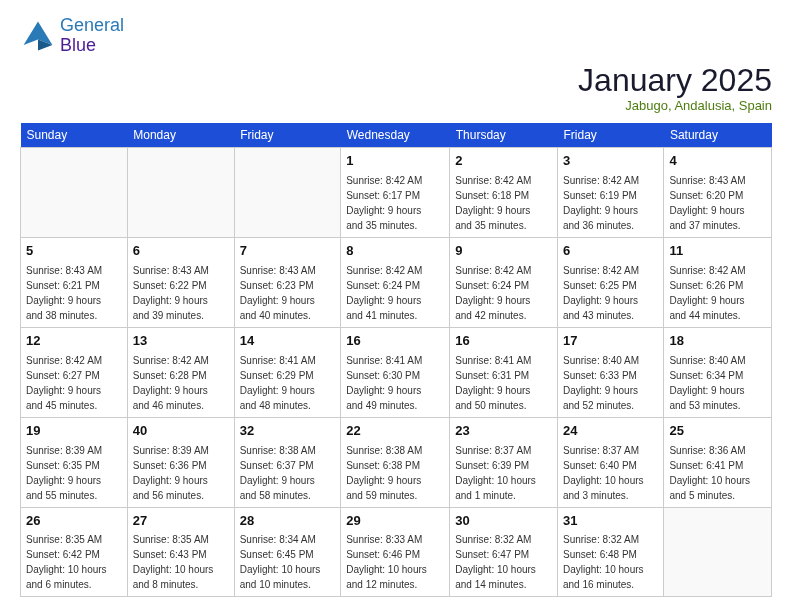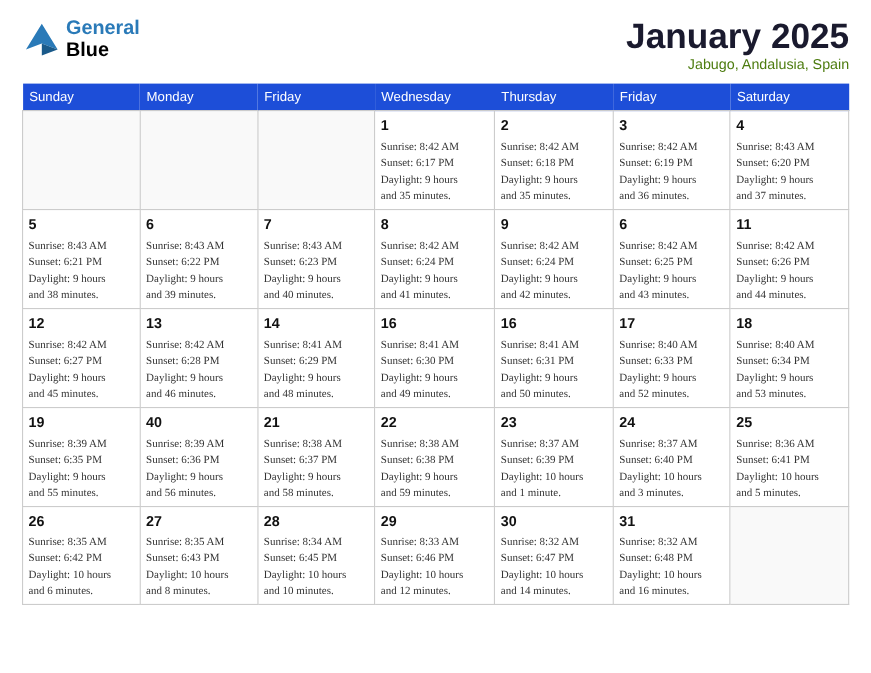--- a/index.html
+++ b/index.html
@@ -19,39 +19,40 @@
       justify-content: space-between;
       margin-bottom: 10px;
     }
     .logo {
       display: flex;
       align-items: center;
       gap: 4px;
     }
     .logo-text {
       font-size: 18px;
-      font-weight: bold;
+      font-weight: normal;
       line-height: 1.1;
       color: #1a1a2e;
     }
     .logo-text span {
       color: #2a7ab8;
     }
     .logo-icon {
       width: 36px;
       height: 36px;
     }
     .title-block {
       text-align: right;
     }
     .month-title {
       font-size: 32px;
-      font-weight: bold;
+      font-weight: normal;
       color: #1a1a2e;
       line-height: 1.1;
+      margin-top: 47px;
     }
     .subtitle {
       font-size: 13px;
       color: #4d7c0f;
     }
     table {
       width: 100%;
       border-collapse: collapse;
       font-size: 10.5px;
     }
@@ -80,37 +81,36 @@
       font-size: 13px;
       font-weight: bold;
       color: #111;
       display: block;
       margin-bottom: 2px;
     }
     .day-info {
       color: #333;
       font-size: 10px;
       line-height: 1.5;
-      font-family: Liberation Serif, serif;
     }
   </style>
 </head>
 <body>
 
 <div class="page">
   <div class="header">
     <div class="logo">
 
       <svg class="logo-icon" viewBox="0 0 40 40">
         <polygon points="20,4 36,30 20,24 4,30" fill="#2a7ab8"></polygon>
         <polygon points="20,24 36,30 20,36" fill="#1a5a8a"></polygon>
       </svg>
       <div class="logo-text">
         <div><span>General</span></div>
-        <div style="color:#000000">Blue</div>
+        <div style="color:#4c1d95">Blue</div>
       </div>
     </div>
     <div class="title-block">
       <div class="month-title">January 2025</div>
       <div class="subtitle">Jabugo, Andalusia, Spain</div>
     </div>
   </div>
 
   <table>
     <thead>
@@ -209,21 +209,21 @@
         <tr>
           <td>
             <span class="day-num">19</span>
             <div class="day-info">Sunrise: 8:39 AM<br>Sunset: 6:35 PM<br>Daylight: 9 hours<br>and 55 minutes.</div>
           </td>
           <td>
             <span class="day-num">40</span>
             <div class="day-info">Sunrise: 8:39 AM<br>Sunset: 6:36 PM<br>Daylight: 9 hours<br>and 56 minutes.</div>
           </td>
           <td>
-            <span class="day-num">21</span>
+            <span class="day-num">32</span>
             <div class="day-info">Sunrise: 8:38 AM<br>Sunset: 6:37 PM<br>Daylight: 9 hours<br>and 58 minutes.</div>
           </td>
           <td>
             <span class="day-num">22</span>
             <div class="day-info">Sunrise: 8:38 AM<br>Sunset: 6:38 PM<br>Daylight: 9 hours<br>and 59 minutes.</div>
           </td>
           <td>
             <span class="day-num">23</span>
             <div class="day-info">Sunrise: 8:37 AM<br>Sunset: 6:39 PM<br>Daylight: 10 hours<br>and 1 minute.</div>
           </td>

